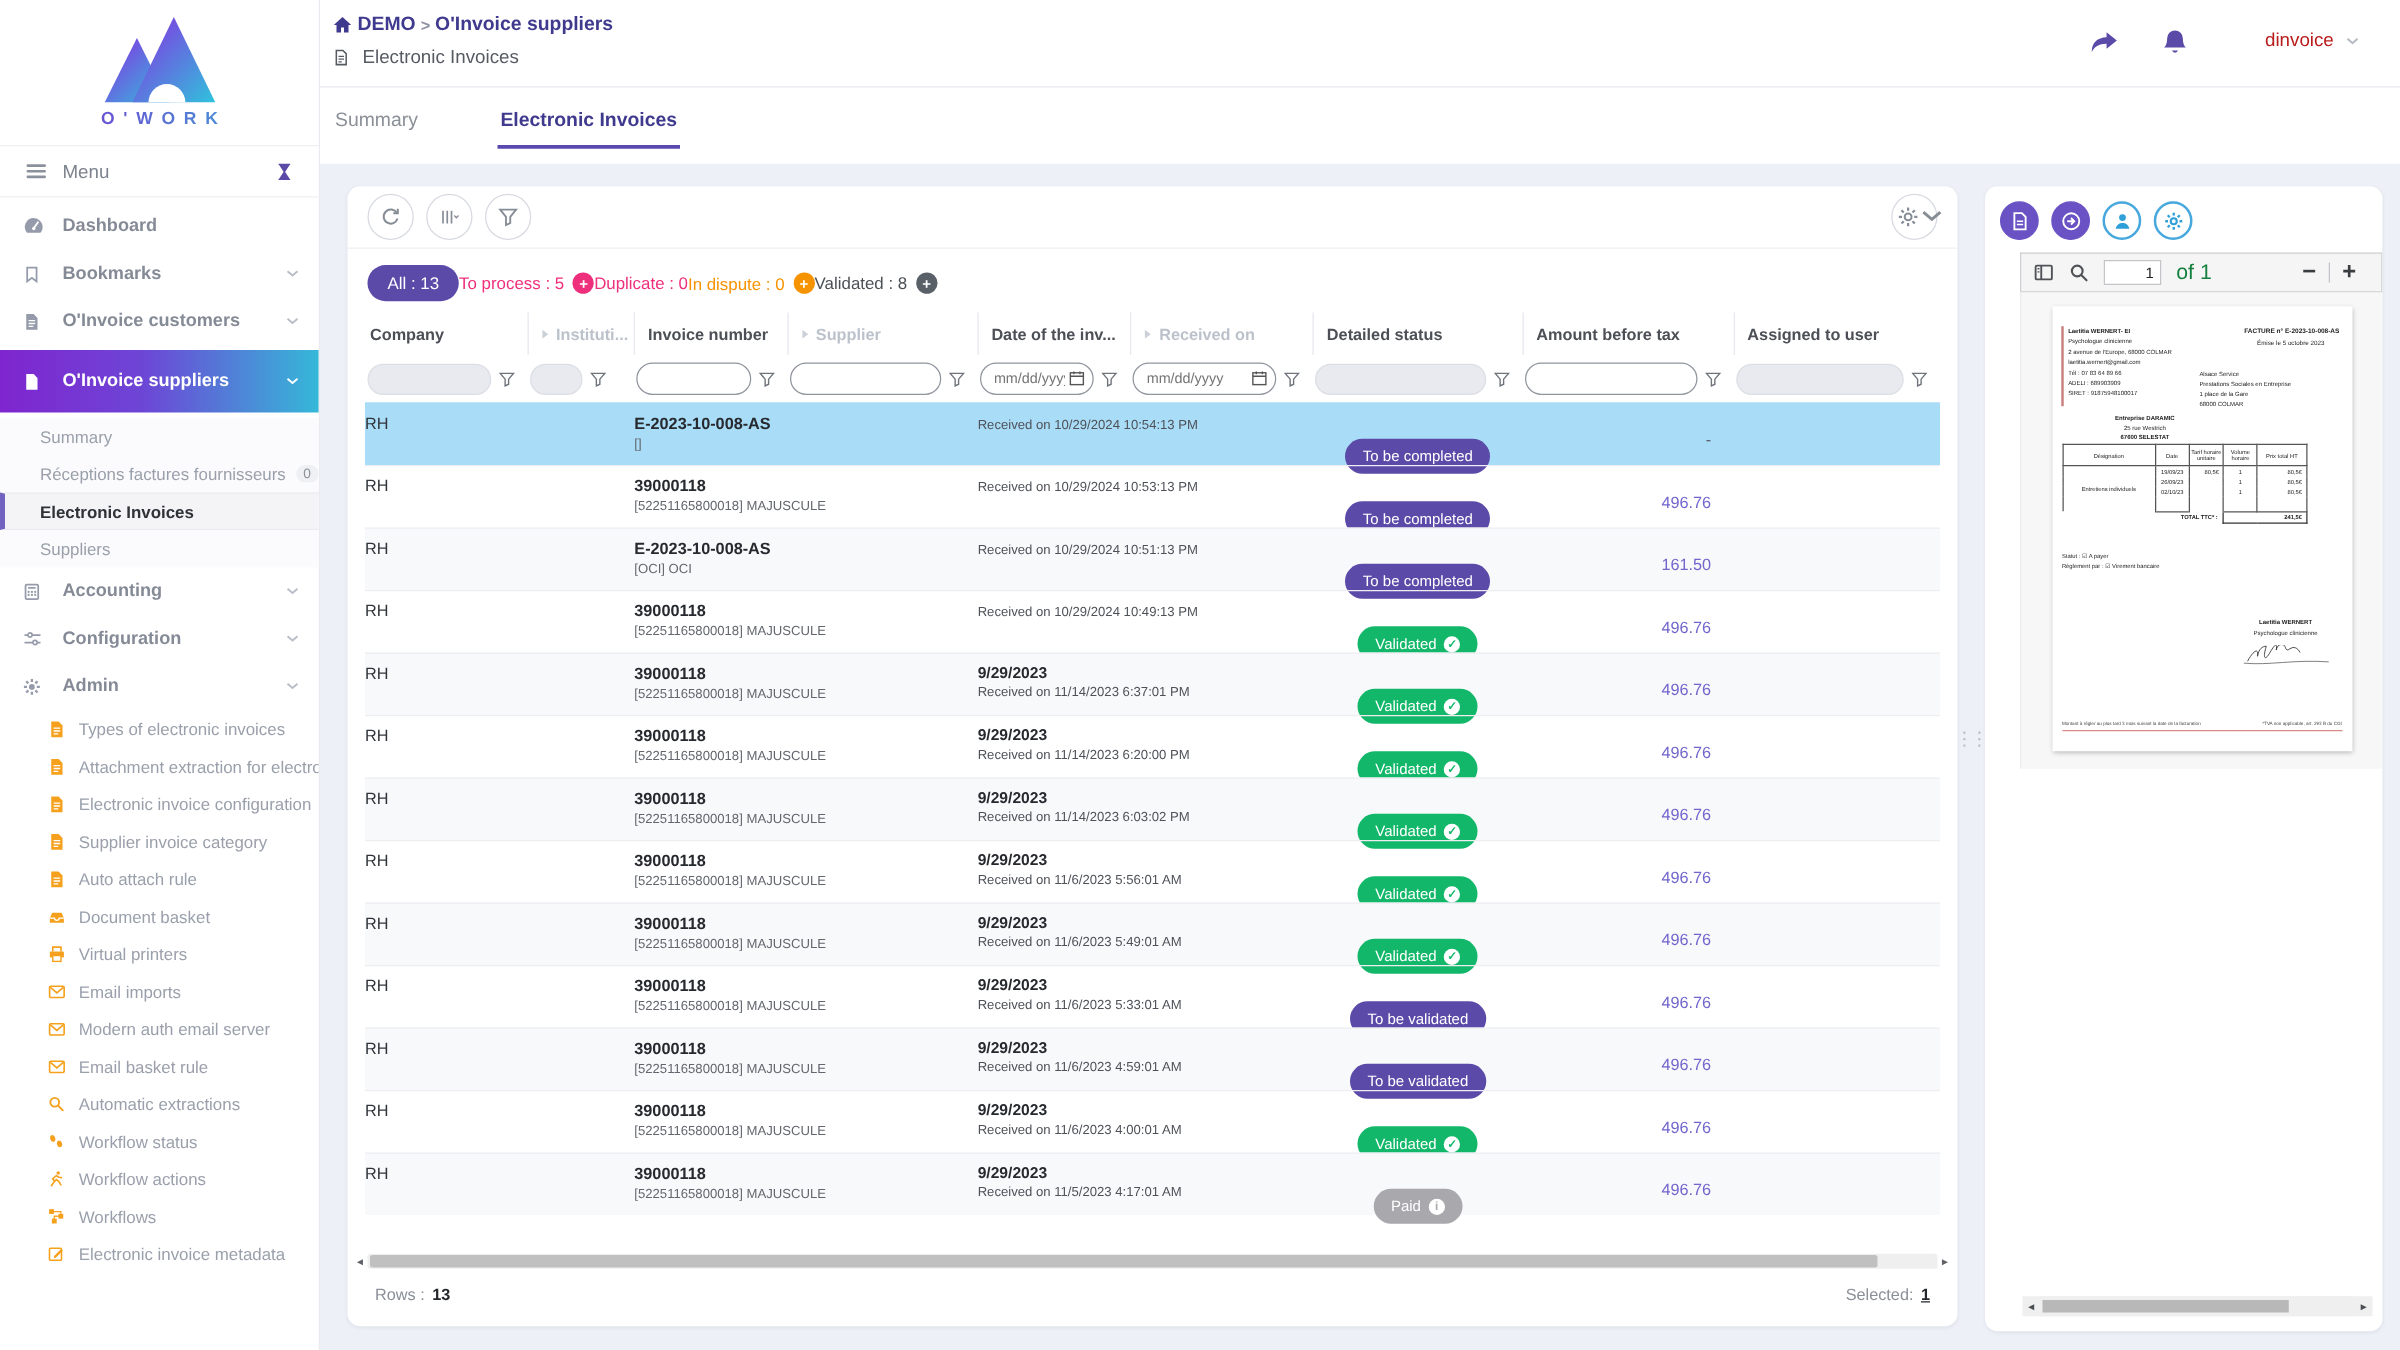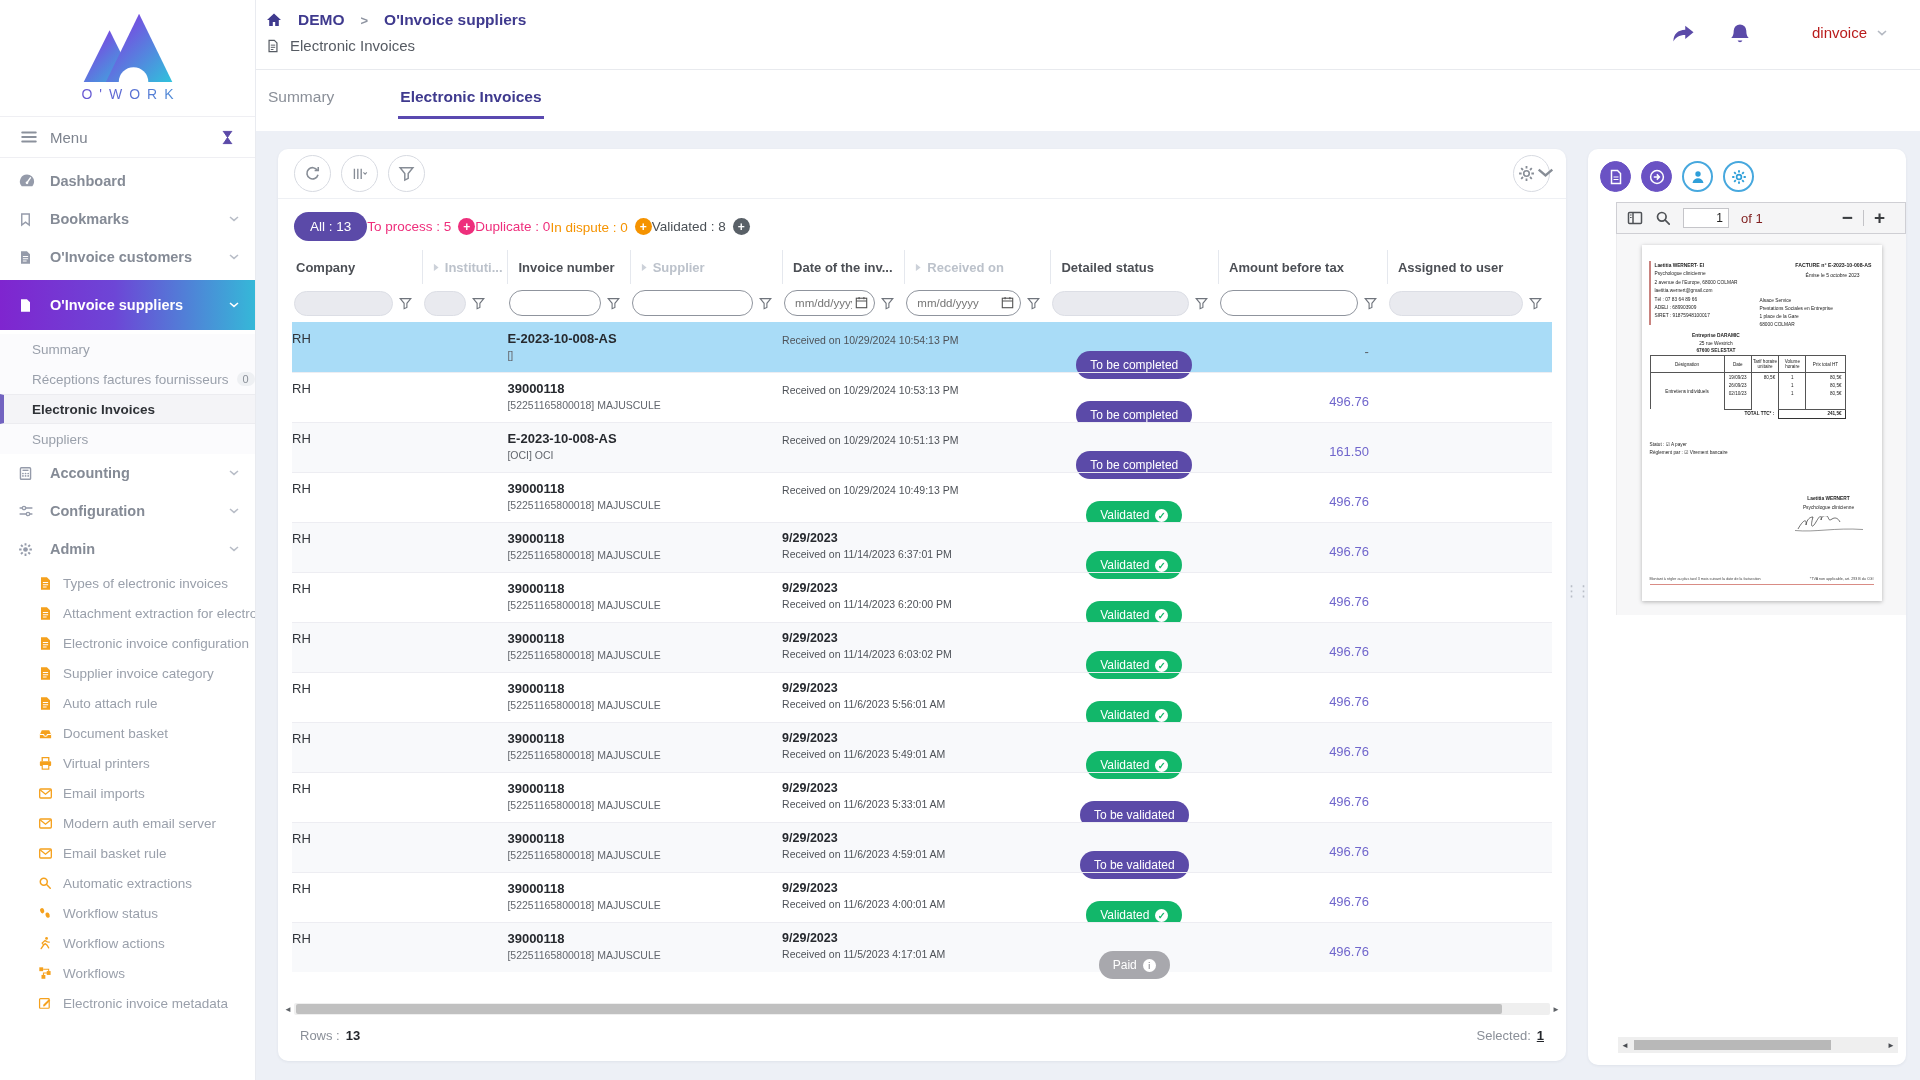--- a/index.html
+++ b/index.html
@@ -9,21 +9,21 @@
          --green:#12b76a; --paid-gray:#a8a8ad; --selected-row:#a9dcf7; --amount-link:#7066cc;
          --grad-start:#7f25cf; --grad-end:#35b8d8; }
   .app { position:relative; width:1920px; height:1080px; }
   svg { display:block; }
 
   
   .sidebar { position:absolute; left:0; top:0; width:256px; height:1080px; background:#fff;
              border-right:1px solid #e9ebf0; overflow:hidden; z-index:5; }
   .logo { padding:10px 0 0 0; text-align:center; cursor:pointer; }
   .logo svg { margin:0 auto; }
-  .logo-text { margin-top:4px; font-size:14px; font-weight:normal; letter-spacing:7px;
+  .logo-text { margin-top:4px; font-size:14px; font-weight:bold; letter-spacing:7px;
                background:linear-gradient(90deg,var(--grad-start),var(--grad-end));
                -webkit-background-clip:text; background-clip:text; color:transparent; padding-left:7px; }
   .menu-row { margin-top:14px; height:42px; border-top:1px solid #efeff3; border-bottom:1px solid #efeff3;
               display:flex; align-items:center; gap:12px; padding:0 20px; color:#7d838e; font-size:15px; }
   .menu-row .nicon { color:#8b919c; width:18px; }
   .menu-row .spacer { flex:1; }
   .menu-row .hourglass { color:var(--accent-purple); width:15px; }
   #sidebar-nav { margin-top:4px; }
   .nav-top { height:38px; display:flex; align-items:center; gap:14px; padding:0 16px 0 18px;
              color:#858b96; font-size:14.5px; font-weight:600; cursor:pointer; white-space:nowrap; }
@@ -39,21 +39,21 @@
                     border-left:4px solid #7263c0; padding-left:28px;
                     border-top:1px solid #ececf0; border-bottom:1px solid #ececf0; }
   .nav-sub .badge0 { margin-left:8px; background:#eef0f3; color:#8a8f98; font-size:11px;
                      border-radius:8px; padding:1px 6px; }
   .nav-adm { height:30px; display:flex; align-items:center; gap:10px; padding:0 8px 0 38px;
              color:#9aa0ab; font-size:13.5px; cursor:pointer; white-space:nowrap; overflow:hidden; }
   .nav-adm .nicon { width:15px; flex:0 0 15px; color:#f5a11d; }
 
   
   .topbar { position:absolute; left:256px; top:0; width:1664px; height:131px; background:#fff; }
-  .crumb1 { position:absolute; left:10px; top:11px; display:flex; align-items:center; gap:16px;
+  .crumb1 { position:absolute; left:10px; top:11px; display:flex; align-items:center; gap:4px;
             font-size:15.5px; font-weight:bold; color:var(--brand-dark); }
   .crumb1 .home-ic { color:var(--brand-dark); width:16px; }
   .crumb1 .sep { color:#8d93a0; font-weight:bold; font-size:13px; }
   .crumb2 { position:absolute; left:10px; top:37px; display:flex; align-items:center; gap:10px;
             font-size:15px; color:#565b63; }
   .crumb2 .doc-ic { color:#565b63; width:14px; }
   .crumb-divider { position:absolute; left:0; top:69px; right:0; height:1px; background:#e8eaee; }
   .tabs { position:absolute; left:10px; top:84px; display:flex; gap:62px; }
   .tab { font-size:15.5px; color:#8a8f98; padding:4px 2px 10px 2px; cursor:pointer; }
   .tab.active { color:var(--brand-dark); font-weight:bold; border-bottom:3px solid #5a49b0; }
@@ -157,21 +157,21 @@
   .rp-actions { display:flex; align-items:center; gap:10px; padding:12px 0 10px 12px; }
   .rp-btn { width:31px; height:31px; border-radius:50%; display:flex; align-items:center; justify-content:center; cursor:pointer; }
   .rp-btn svg { width:16px; }
   .rp-btn.solid { background:#6a52c4; color:#fff; border:1px solid #6a52c4; }
   .rp-btn.line { background:#fff; color:#2f9fd9; border:2px solid #47a8de; }
   .pdf-toolbar { margin-left:28px; height:32px; background:#f5f5f6; border:1px solid #cfcfd4;
                  display:flex; align-items:center; gap:12px; padding:0 10px; color:#4f5256; }
   .pdf-toolbar .pic { width:16px; cursor:pointer; }
   .page-box { width:46px; height:20px; background:#fff; border:1px solid #c5c5c9; font-size:12px;
               text-align:right; padding:0 5px; color:#222; outline:none; font-family:inherit; }
-  .of-label { font-size:13px; color:#7f1d1d; }
+  .of-label { font-size:17px; color:#15803d; }
   .zoom-grp { margin-left:auto; display:flex; align-items:center; gap:0; }
   .zbtn { font-size:19px; color:#3a3d40; padding:0 10px; cursor:pointer; font-weight:bold; }
   .zsep { width:1px; height:16px; background:#c3c3c7; }
   .viewer { margin-left:28px; background:#f7f7f8; border-left:1px solid #ececee; padding:11px 0 14px 0;
             display:flex; justify-content:center; }
   .pdf-page { width:240px; height:356px; background:#fff; box-shadow:0 1px 4px rgba(0,0,0,.28);
               position:relative; font-size:4.8px; color:#222; overflow:hidden; }
   .red-bar { position:absolute; left:7px; top:16px; width:2.5px; height:64px; background:#c9837f; }
   .sender { position:absolute; left:13px; top:17px; line-height:1.75; }
   .sender .l0 { font-weight:bold; }

